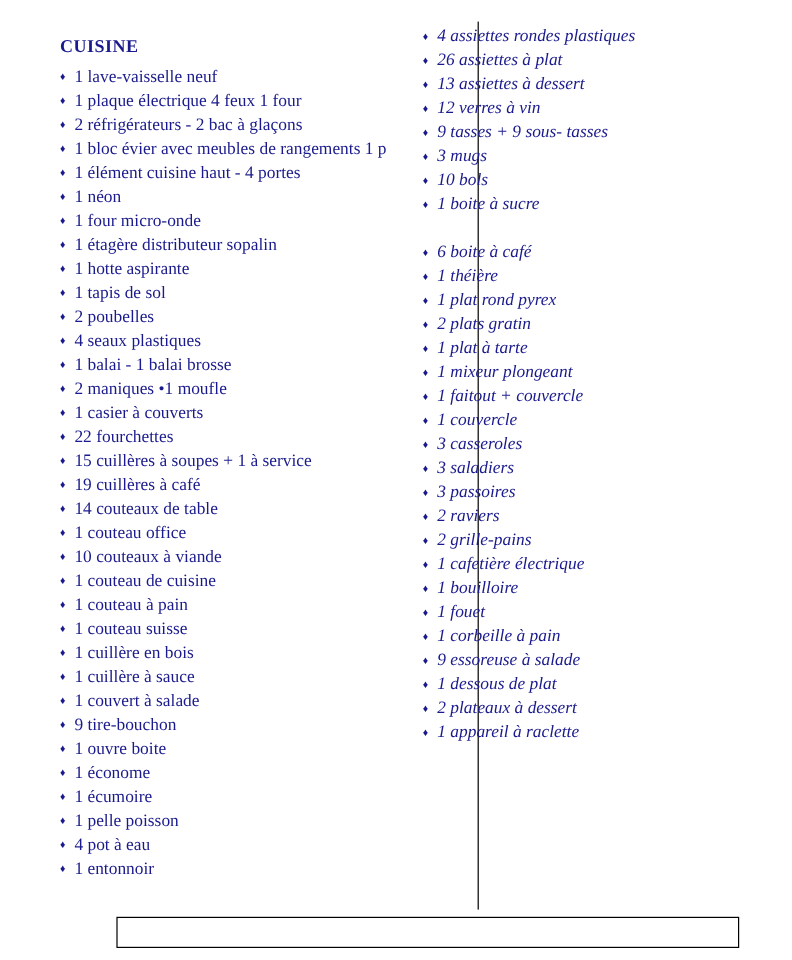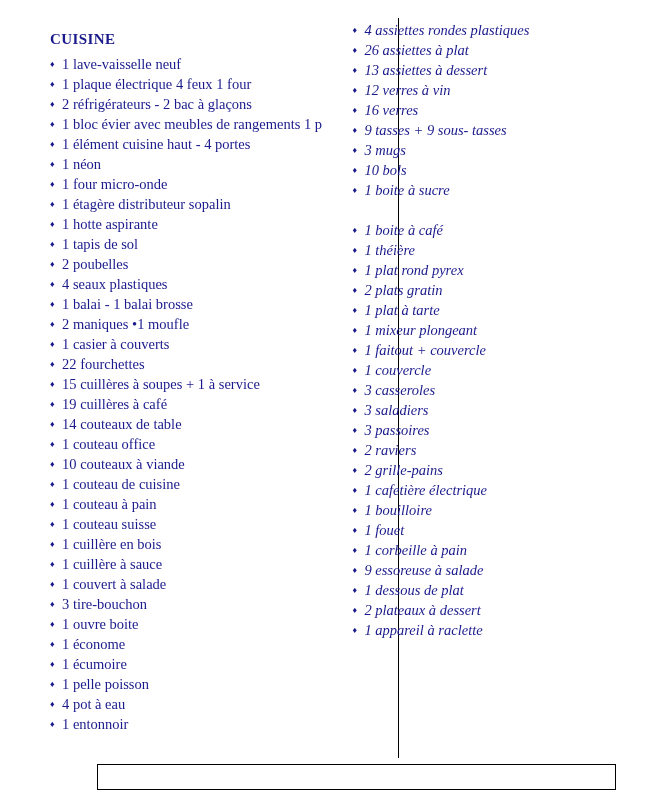--- a/index.html
+++ b/index.html
@@ -130,43 +130,42 @@
         <li class="bulleted">19 cuillères à café</li>
         <li class="bulleted">14 couteaux de table</li>
         <li class="bulleted">1 couteau office</li>
         <li class="bulleted">10 couteaux à viande</li>
         <li class="bulleted">1 couteau de cuisine</li>
         <li class="bulleted">1 couteau à pain</li>
         <li class="bulleted">1 couteau suisse</li>
         <li class="bulleted">1 cuillère en bois</li>
         <li class="bulleted">1 cuillère à sauce</li>
         <li class="bulleted">1 couvert à salade</li>
-        <li class="bulleted">3 tire-bouchon</li>
+        <li class="bulleted">9 tire-bouchon</li>
         <li class="bulleted">1 ouvre boite</li>
         <li class="bulleted">1 économe</li>
         <li class="bulleted">1 écumoire</li>
         <li class="bulleted">1 pelle poisson</li>
         <li class="bulleted">4 pot à eau</li>
         <li class="bulleted">1 entonnoir</li>
       </ul>
     </div>
 
     <div class="col col-right">
       <ul class="list">
         <li class="bulleted">4 assiettes rondes plastiques</li>
         <li class="bulleted">26 assiettes à plat</li>
         <li class="bulleted">13 assiettes à dessert</li>
         <li class="bulleted">12 verres à vin</li>
-        <li class="bulleted">16 verres</li>
         <li class="bulleted">9 tasses + 9 sous- tasses</li>
         <li class="bulleted">3 mugs</li>
         <li class="bulleted">10 bols</li>
         <li class="bulleted">1 boite à sucre</li>
         <li class="spacer"></li>
-        <li class="bulleted">1 boite à café</li>
+        <li class="bulleted">6 boite à café</li>
         <li class="bulleted">1 théière</li>
         <li class="bulleted">1 plat rond pyrex</li>
         <li class="bulleted">2 plats gratin</li>
         <li class="bulleted">1 plat à tarte</li>
         <li class="bulleted">1 mixeur plongeant</li>
         <li class="bulleted">1 faitout + couvercle</li>
         <li class="bulleted">1 couvercle</li>
         <li class="bulleted">3 casseroles</li>
         <li class="bulleted">3 saladiers</li>
         <li class="bulleted">3 passoires</li>

